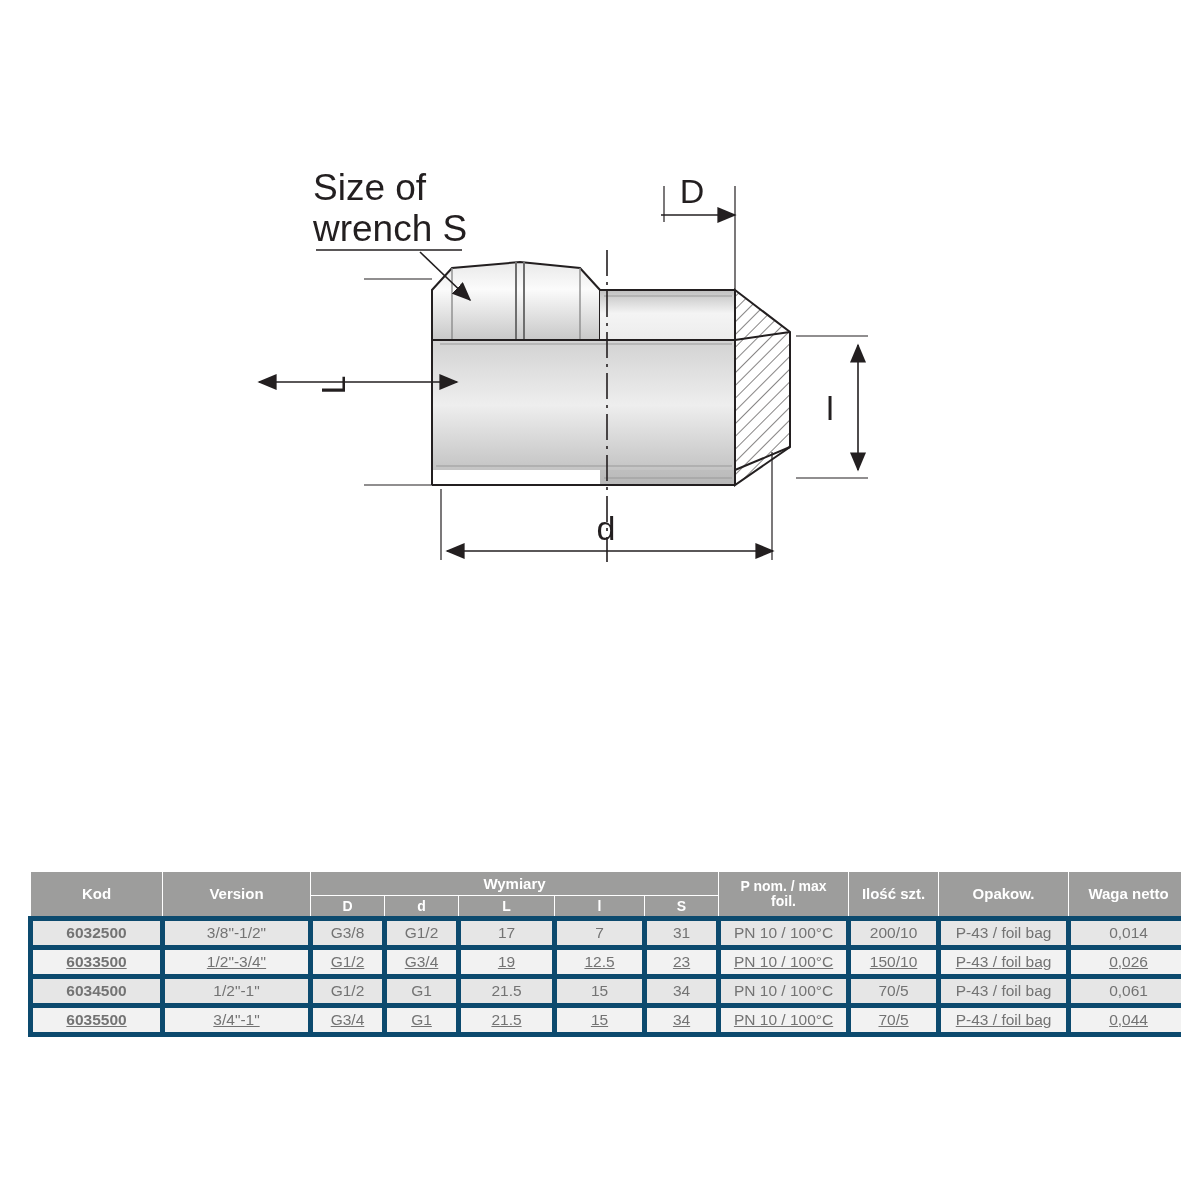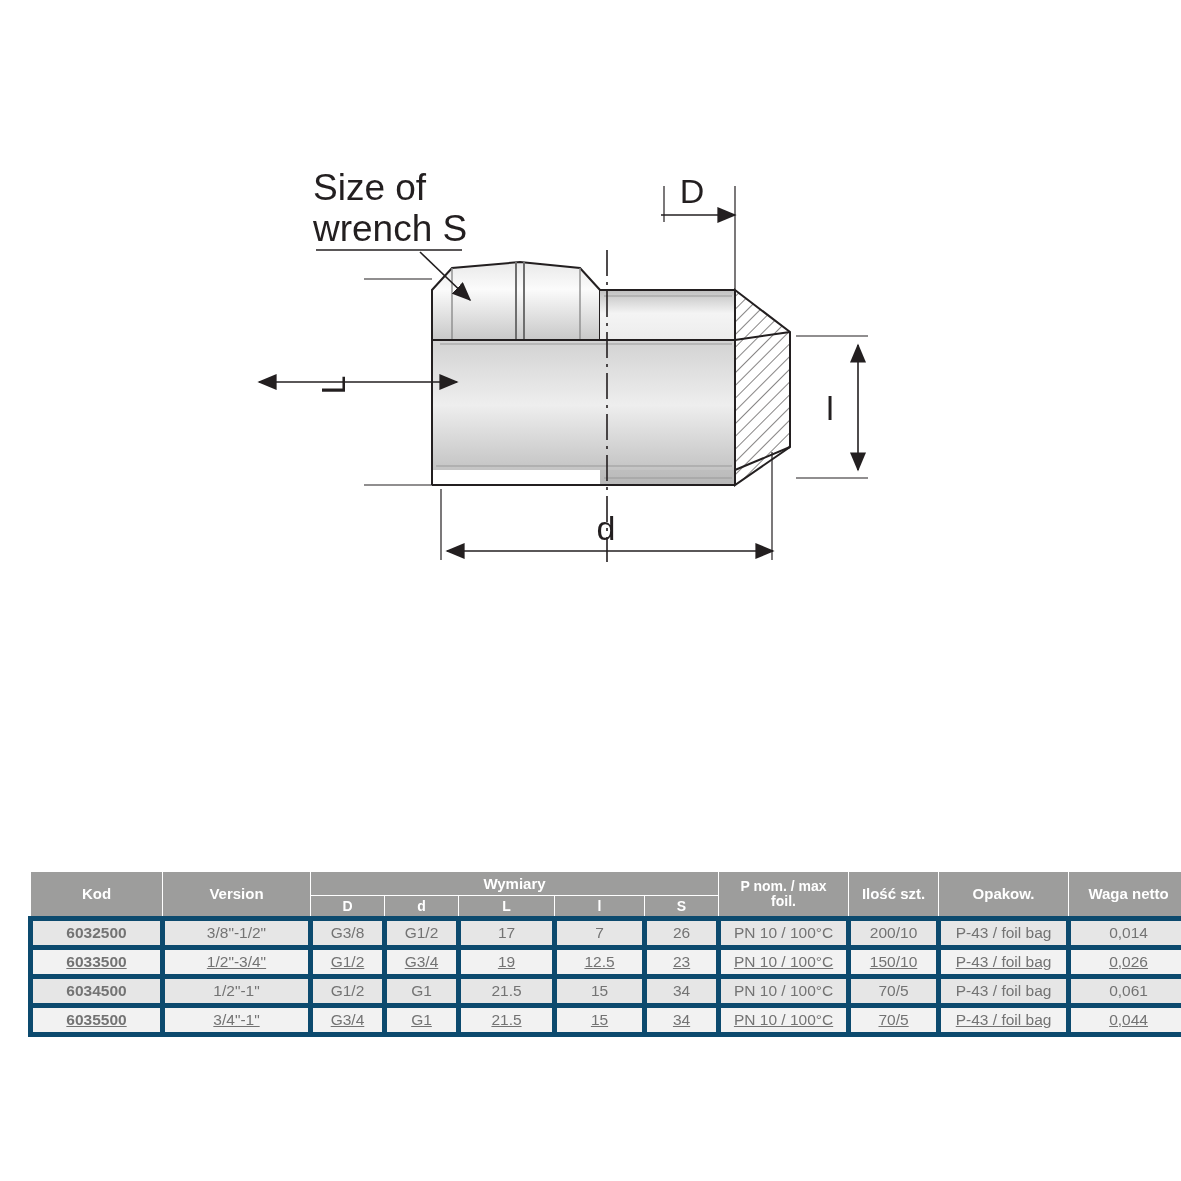--- a/index.html
+++ b/index.html
@@ -247,21 +247,21 @@
         </tr>
       </thead>
       <tbody>
         <tr class="odd">
           <td class="kod">6032500</td>
           <td>3/8"-1/2"</td>
           <td>G3/8</td>
           <td>G1/2</td>
           <td>17</td>
           <td>7</td>
-          <td>26</td>
+          <td>31</td>
           <td>PN 10 / 100°C</td>
           <td>200/10</td>
           <td>P-43 / foil bag</td>
           <td>0,014</td>
         </tr>
         <tr class="even">
           <td class="kod">6033500</td>
           <td>1/2"-3/4"</td>
           <td>G1/2</td>
           <td>G3/4</td>

